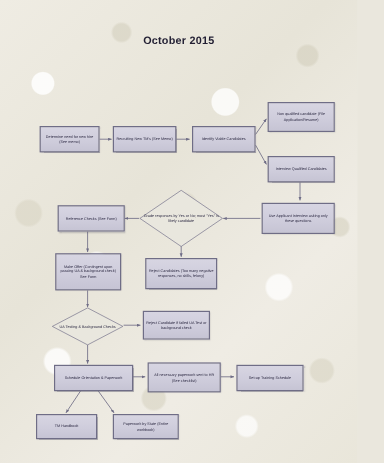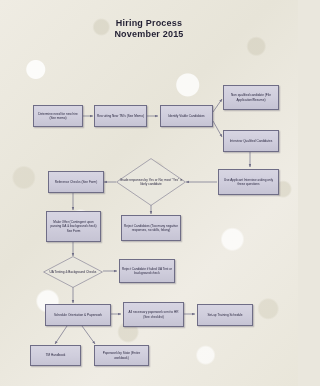--- a/index.html
+++ b/index.html
@@ -86,22 +86,21 @@
     inset: 0;
     z-index: 1;
   }
 </style>
 </head>
 <body>
 
 <div id="page">
   <div id="sheet">
 
-    <div class="title title-1">Hiring Process</div>
-    <div class="title title-2">November 2015</div>
+    <div class="title title-2">October 2015</div>
 
     <svg class="wires" viewBox="0 0 298 386">
       <defs>
         <marker id="ah" markerWidth="5" markerHeight="5" refX="4.2" refY="1.8" orient="auto" markerUnits="strokeWidth">
           <path d="M0,0 L4.4,1.8 L0,3.6 z" fill="#6f6d86"></path>
         </marker>
       </defs>
       <g stroke="#6f6d86" stroke-width="0.7" fill="none" marker-end="url(#ah)">
 
         <path d="M83,116 L93,116"></path>

